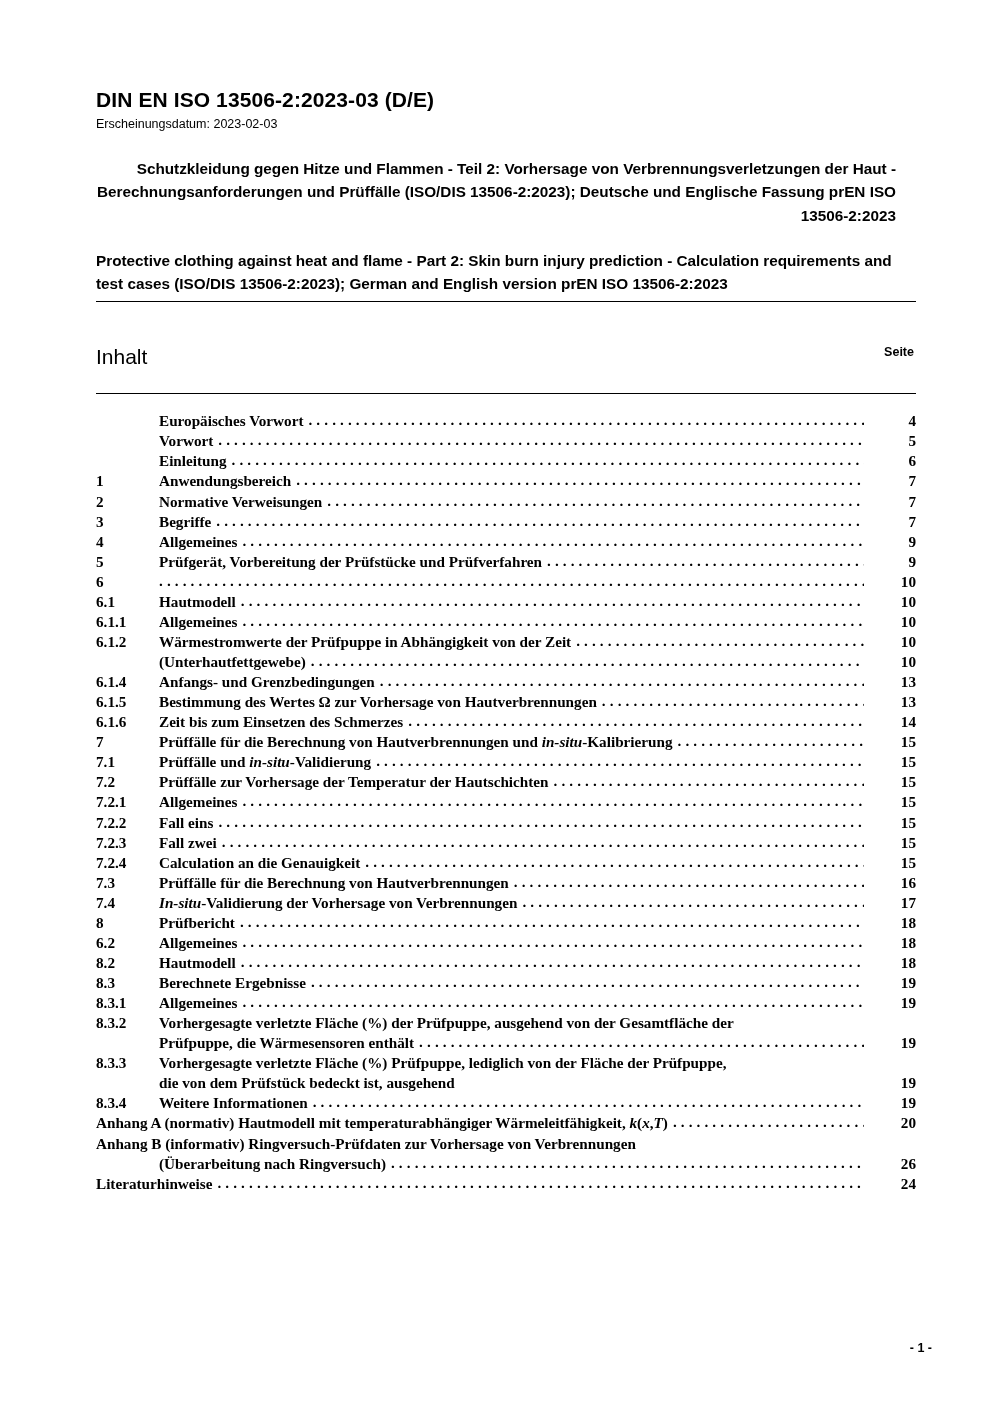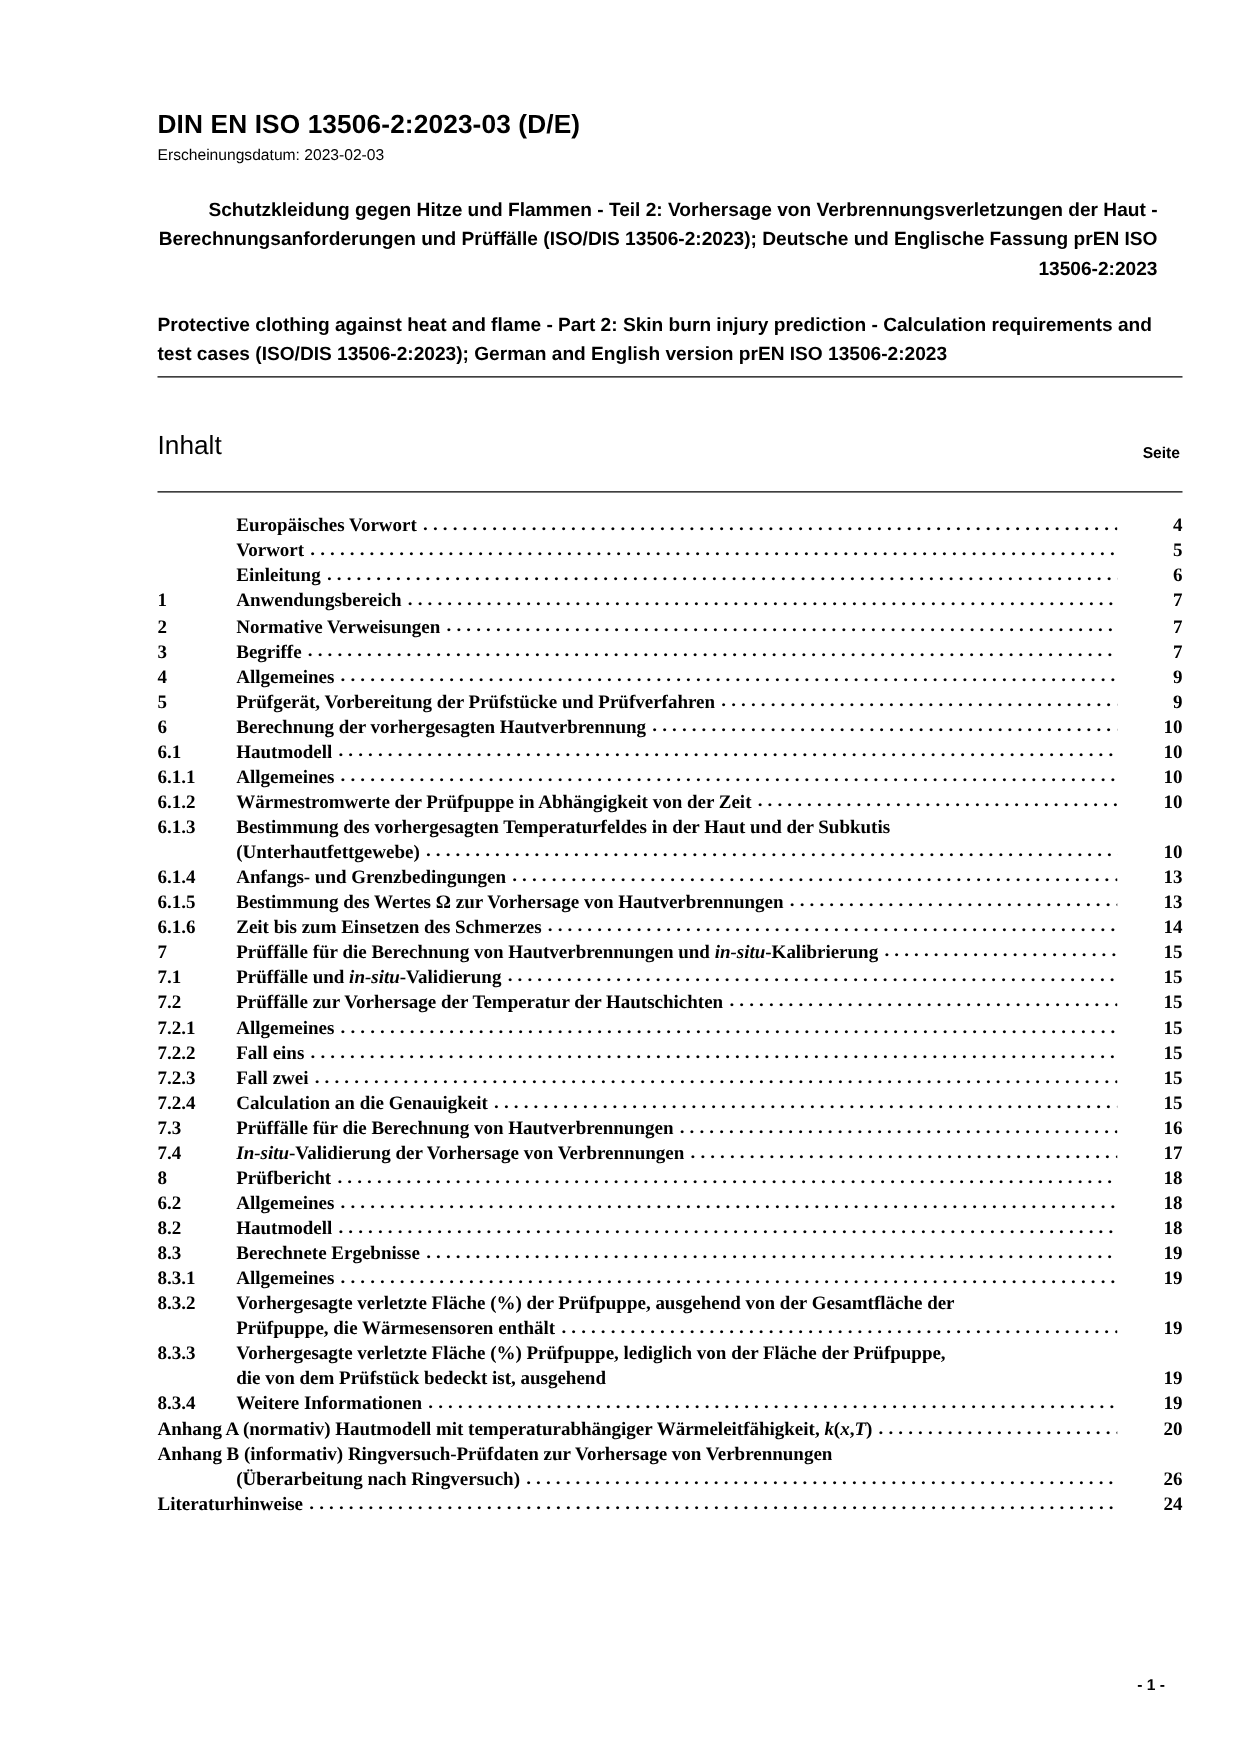--- a/index.html
+++ b/index.html
@@ -14,21 +14,21 @@
     position: relative;
     width: 992px;
     height: 1403px;
     margin: 0 auto;
     background: #ffffff;
     box-sizing: border-box;
     overflow: hidden;
   }
   .content {
     position: absolute;
-    left: 126px;
+    left: 96px;
     top: 88px;
     width: 820px;
   }
 
   
   .doc-number {
     font-family: "Liberation Sans", sans-serif;
     font-size: 21px;
     font-weight: bold;
     color: #000;
@@ -64,21 +64,21 @@
   .rule {
     border: 0;
     border-top: 1.6px solid #000;
     margin: 6px 0 0 0;
     width: 820px;
   }
 
   
   .toc-head {
     display: flex;
-    align-items: flex-end;
+    align-items: flex-start;
     justify-content: space-between;
     margin-top: 43px;
     margin-bottom: 4px;
   }
   .toc-title {
     font-family: "Liberation Sans", sans-serif;
     font-size: 21px;
     font-weight: normal;
     color: #000;
   }
@@ -240,21 +240,20 @@
           <span class="toc-num">5</span>
           <span class="toc-text-wrap">
             <span class="toc-text">Prüfgerät, Vorbereitung der Prüfstücke und Prüfverfahren</span>
             <span class="toc-dots">........................................................................................................................................................................................................</span>
           </span>
           <span class="toc-page">9</span>
         </div>
         <div class="toc-row">
           <span class="toc-num">6</span>
           <span class="toc-text-wrap">
-            <span class="toc-text">Berechnung der vorhergesagten Hautverbrennung</span>
             <span class="toc-dots">........................................................................................................................................................................................................</span>
           </span>
           <span class="toc-page">10</span>
         </div>
         <div class="toc-row">
           <span class="toc-num">6.1</span>
           <span class="toc-text-wrap">
             <span class="toc-text">Hautmodell</span>
             <span class="toc-dots">........................................................................................................................................................................................................</span>
           </span>
@@ -268,27 +267,20 @@
           </span>
           <span class="toc-page">10</span>
         </div>
         <div class="toc-row">
           <span class="toc-num">6.1.2</span>
           <span class="toc-text-wrap">
             <span class="toc-text">Wärmestromwerte der Prüfpuppe in Abhängigkeit von der Zeit</span>
             <span class="toc-dots">........................................................................................................................................................................................................</span>
           </span>
           <span class="toc-page">10</span>
-        </div>
-        <div class="toc-row nodots">
-          <span class="toc-num">6.1.3</span>
-          <span class="toc-text-wrap">
-            <span class="toc-text">Bestimmung des vorhergesagten Temperaturfeldes in der Haut und der Subkutis</span>
-          </span>
-          <span class="toc-page"></span>
         </div>
         <div class="toc-row cont">
           <span class="toc-num"></span>
           <span class="toc-text-wrap">
             <span class="toc-text">(Unterhautfettgewebe)</span>
             <span class="toc-dots">........................................................................................................................................................................................................</span>
           </span>
           <span class="toc-page">10</span>
         </div>
         <div class="toc-row">

